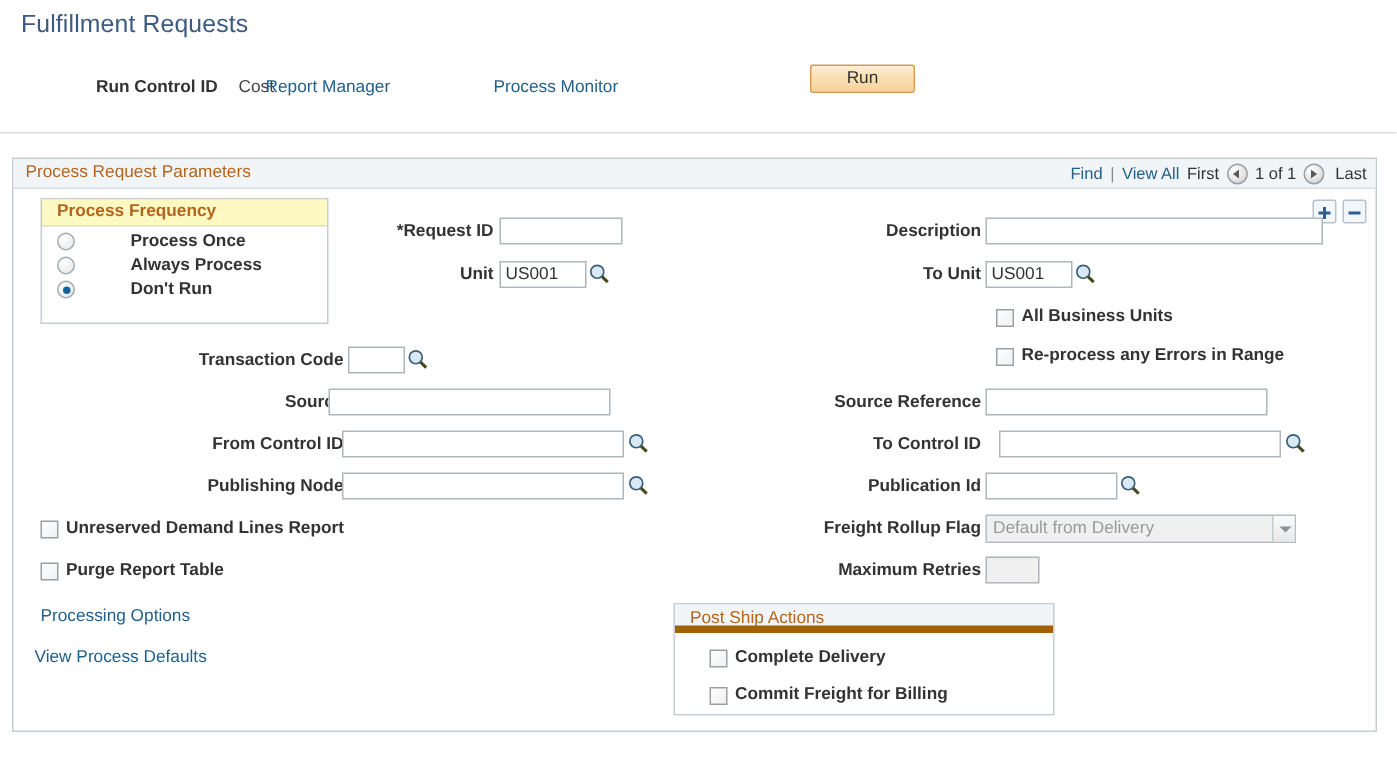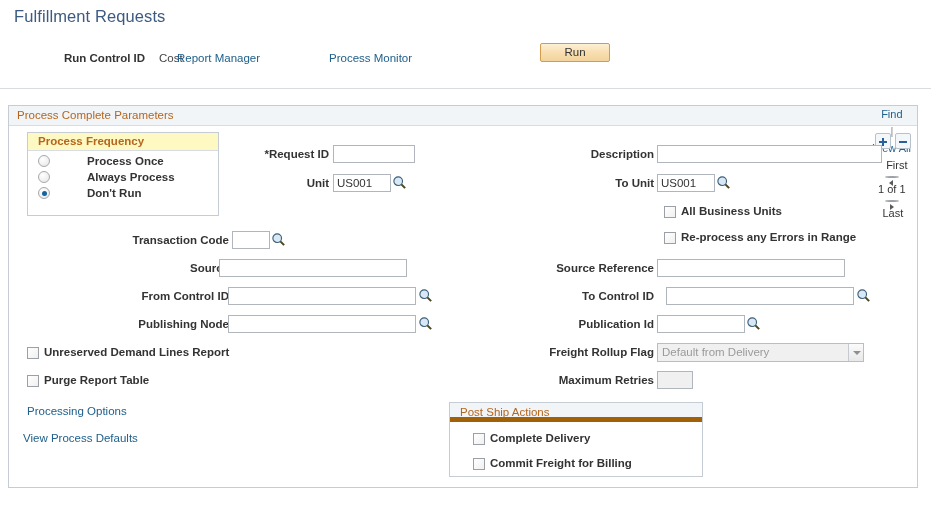--- a/index.html
+++ b/index.html
@@ -63,24 +63,24 @@
     background: #f2f5f7;
     border-bottom: 1px solid #d7dde2;
   }
   .panel-header-title {
     position: absolute; left: 8px; top: 3px;
     color: #b5651d; font-size: 11.5px;
   }
 
   
   .nav-cluster { position: absolute; right: 6px; top: 2px; height: 16px;
-    display: flex; align-items: center; gap: 5px; font-size: 11px; flex-direction: column; }
+    display: flex; align-items: center; gap: 5px; font-size: 11px; }
   .nav-cluster .link { font-size: 11px; }
   .nav-sep { color: #8a8a8a; }
-  .nav-static { color: #333; font-size: 11px; margin-left: 10px;}
+  .nav-static { color: #333; font-size: 11px; }
   .arrow-btn {
     display: inline-block; width: 14px; height: 14px; border-radius: 50%;
     background: radial-gradient(circle at 35% 30%, #fefefe 0%, #e6e6e6 55%, #c0c0c0 100%);
     border: 1px solid #9aa0a6; position: relative; cursor: pointer; vertical-align: middle;
   }
   .arrow-btn::after {
     content: ""; position: absolute; top: 3px;
     width: 0; height: 0;
     border-top: 3px solid transparent; border-bottom: 3px solid transparent;
   }
@@ -197,21 +197,21 @@
   <div class="rc-value">Cost</div>
   <a class="link report-manager">Report Manager</a>
   <a class="link process-monitor">Process Monitor</a>
   <button class="run-button">Run</button>
 
   <div class="hr-divider"></div>
 
   <div class="panel">
 
     <div class="panel-header">
-      <div class="panel-header-title">Process Complete Parameters</div>
+      <div class="panel-header-title">Process Request Parameters</div>
       <div class="nav-cluster">
         <a class="link">Find</a>
         <span class="nav-sep">|</span>
         <a class="link">View All</a>
         <span class="nav-static">First</span>
         <span class="arrow-btn arrow-left"></span>
         <span class="page-count">1 of 1</span>
         <span class="arrow-btn arrow-right"></span>
         <span class="nav-static" style="margin-left:2px">Last</span>
       </div>

